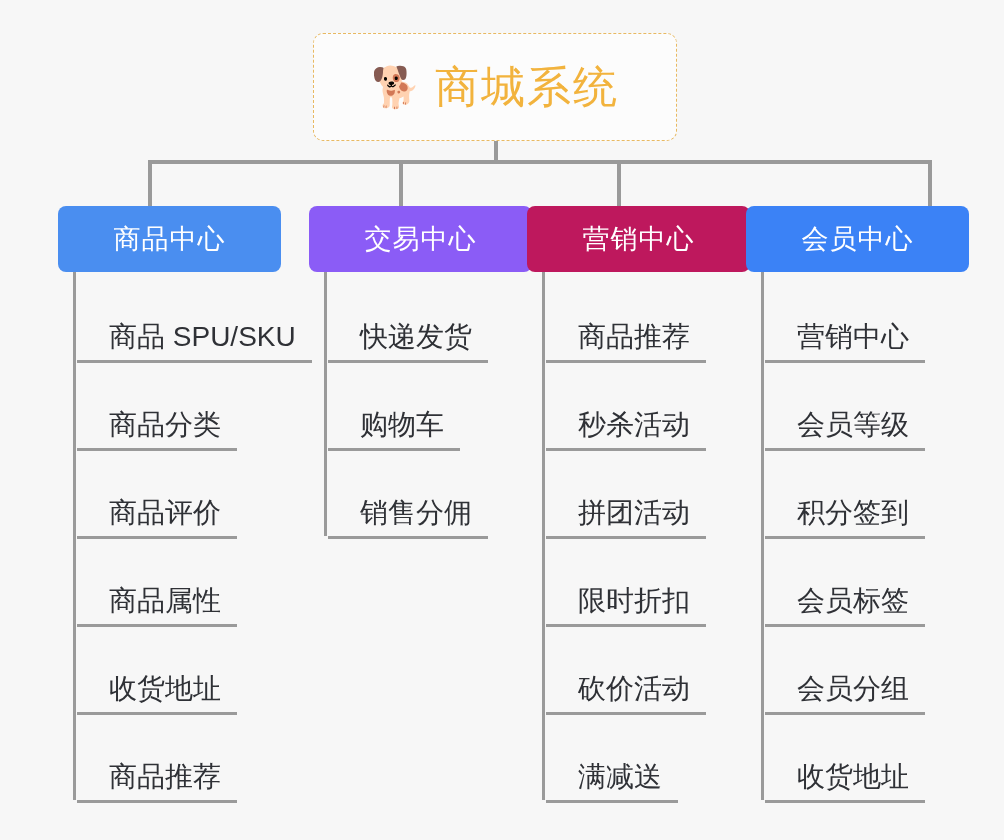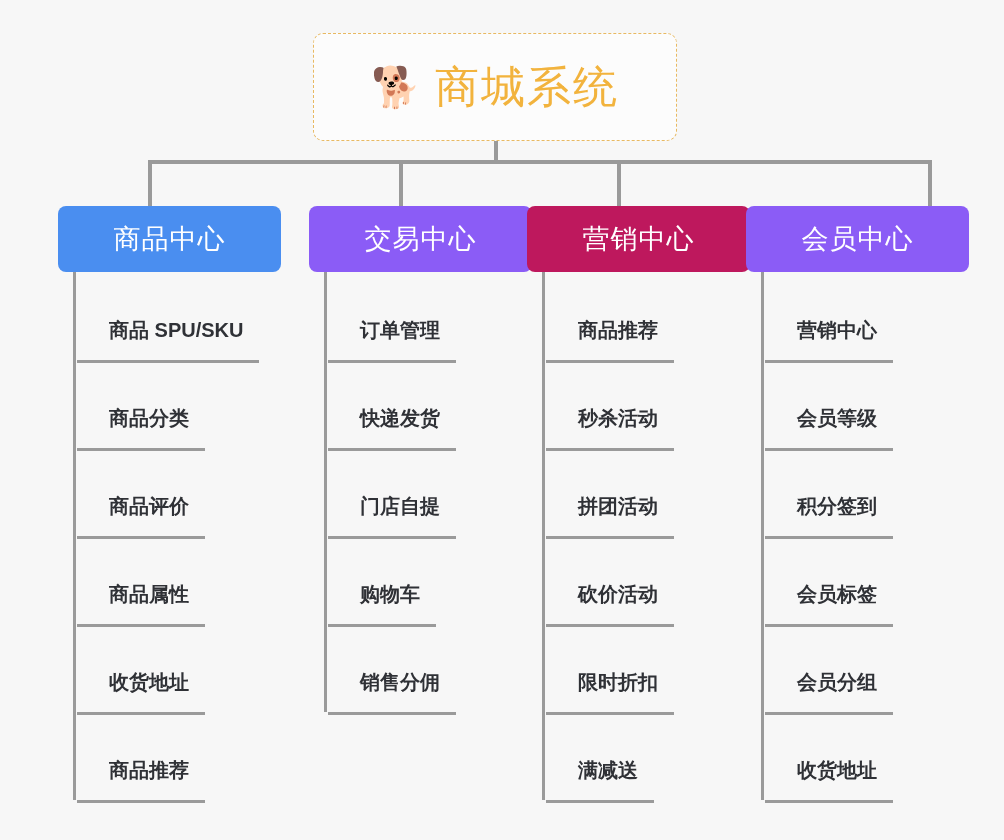--- a/index.html
+++ b/index.html
@@ -103,28 +103,27 @@
   .leaf {
     position: relative;
     height: 88px;
     box-sizing: border-box;
     display: flex;
     align-items: flex-end;
   }
   .leaf-label {
     display: inline-block;
     margin-left: 27px;
-    padding: 0 16px 16px 2px;
-    font-size: 20px;
+    padding: 0 16px 4px 2px;
+    font-size: 28px;
     color: #2f3136;
     white-space: nowrap;
     border-bottom: 3px solid #9a9a9a;
     margin-bottom: -3px;
     position: relative;
-    font-weight: bold;
   }
   
   .leaf-label::before {
     content: "";
     position: absolute;
     left: -30px;
     bottom: -3px;
     width: 30px;
     height: 3px;
     background: #9a9a9a;
@@ -172,27 +171,21 @@
         </div>
     </div>
   </div>
 
   <div class="column" style="left:309px;">
     <div class="col-header" style="background: #8b5cf6;">
       <span>交易中心</span>
     </div>
     <div class="branch">
       <div class="leaf">
-          <span class="leaf-label">订单管理</span>
-        </div>
-      <div class="leaf">
           <span class="leaf-label">快递发货</span>
-        </div>
-      <div class="leaf">
-          <span class="leaf-label">门店自提</span>
         </div>
       <div class="leaf">
           <span class="leaf-label">购物车</span>
         </div>
       <div class="leaf">
           <span class="leaf-label">销售分佣</span>
         </div>
     </div>
   </div>
 
@@ -204,33 +197,33 @@
       <div class="leaf">
           <span class="leaf-label">商品推荐</span>
         </div>
       <div class="leaf">
           <span class="leaf-label">秒杀活动</span>
         </div>
       <div class="leaf">
           <span class="leaf-label">拼团活动</span>
         </div>
       <div class="leaf">
+          <span class="leaf-label">限时折扣</span>
+        </div>
+      <div class="leaf">
           <span class="leaf-label">砍价活动</span>
         </div>
       <div class="leaf">
-          <span class="leaf-label">限时折扣</span>
-        </div>
-      <div class="leaf">
           <span class="leaf-label">满减送</span>
         </div>
     </div>
   </div>
 
   <div class="column" style="left:746px;">
-    <div class="col-header" style="background: #8b5cf6;">
+    <div class="col-header" style="background: #3b82f6;">
       <span>会员中心</span>
     </div>
     <div class="branch">
       <div class="leaf">
           <span class="leaf-label">营销中心</span>
         </div>
       <div class="leaf">
           <span class="leaf-label">会员等级</span>
         </div>
       <div class="leaf">

